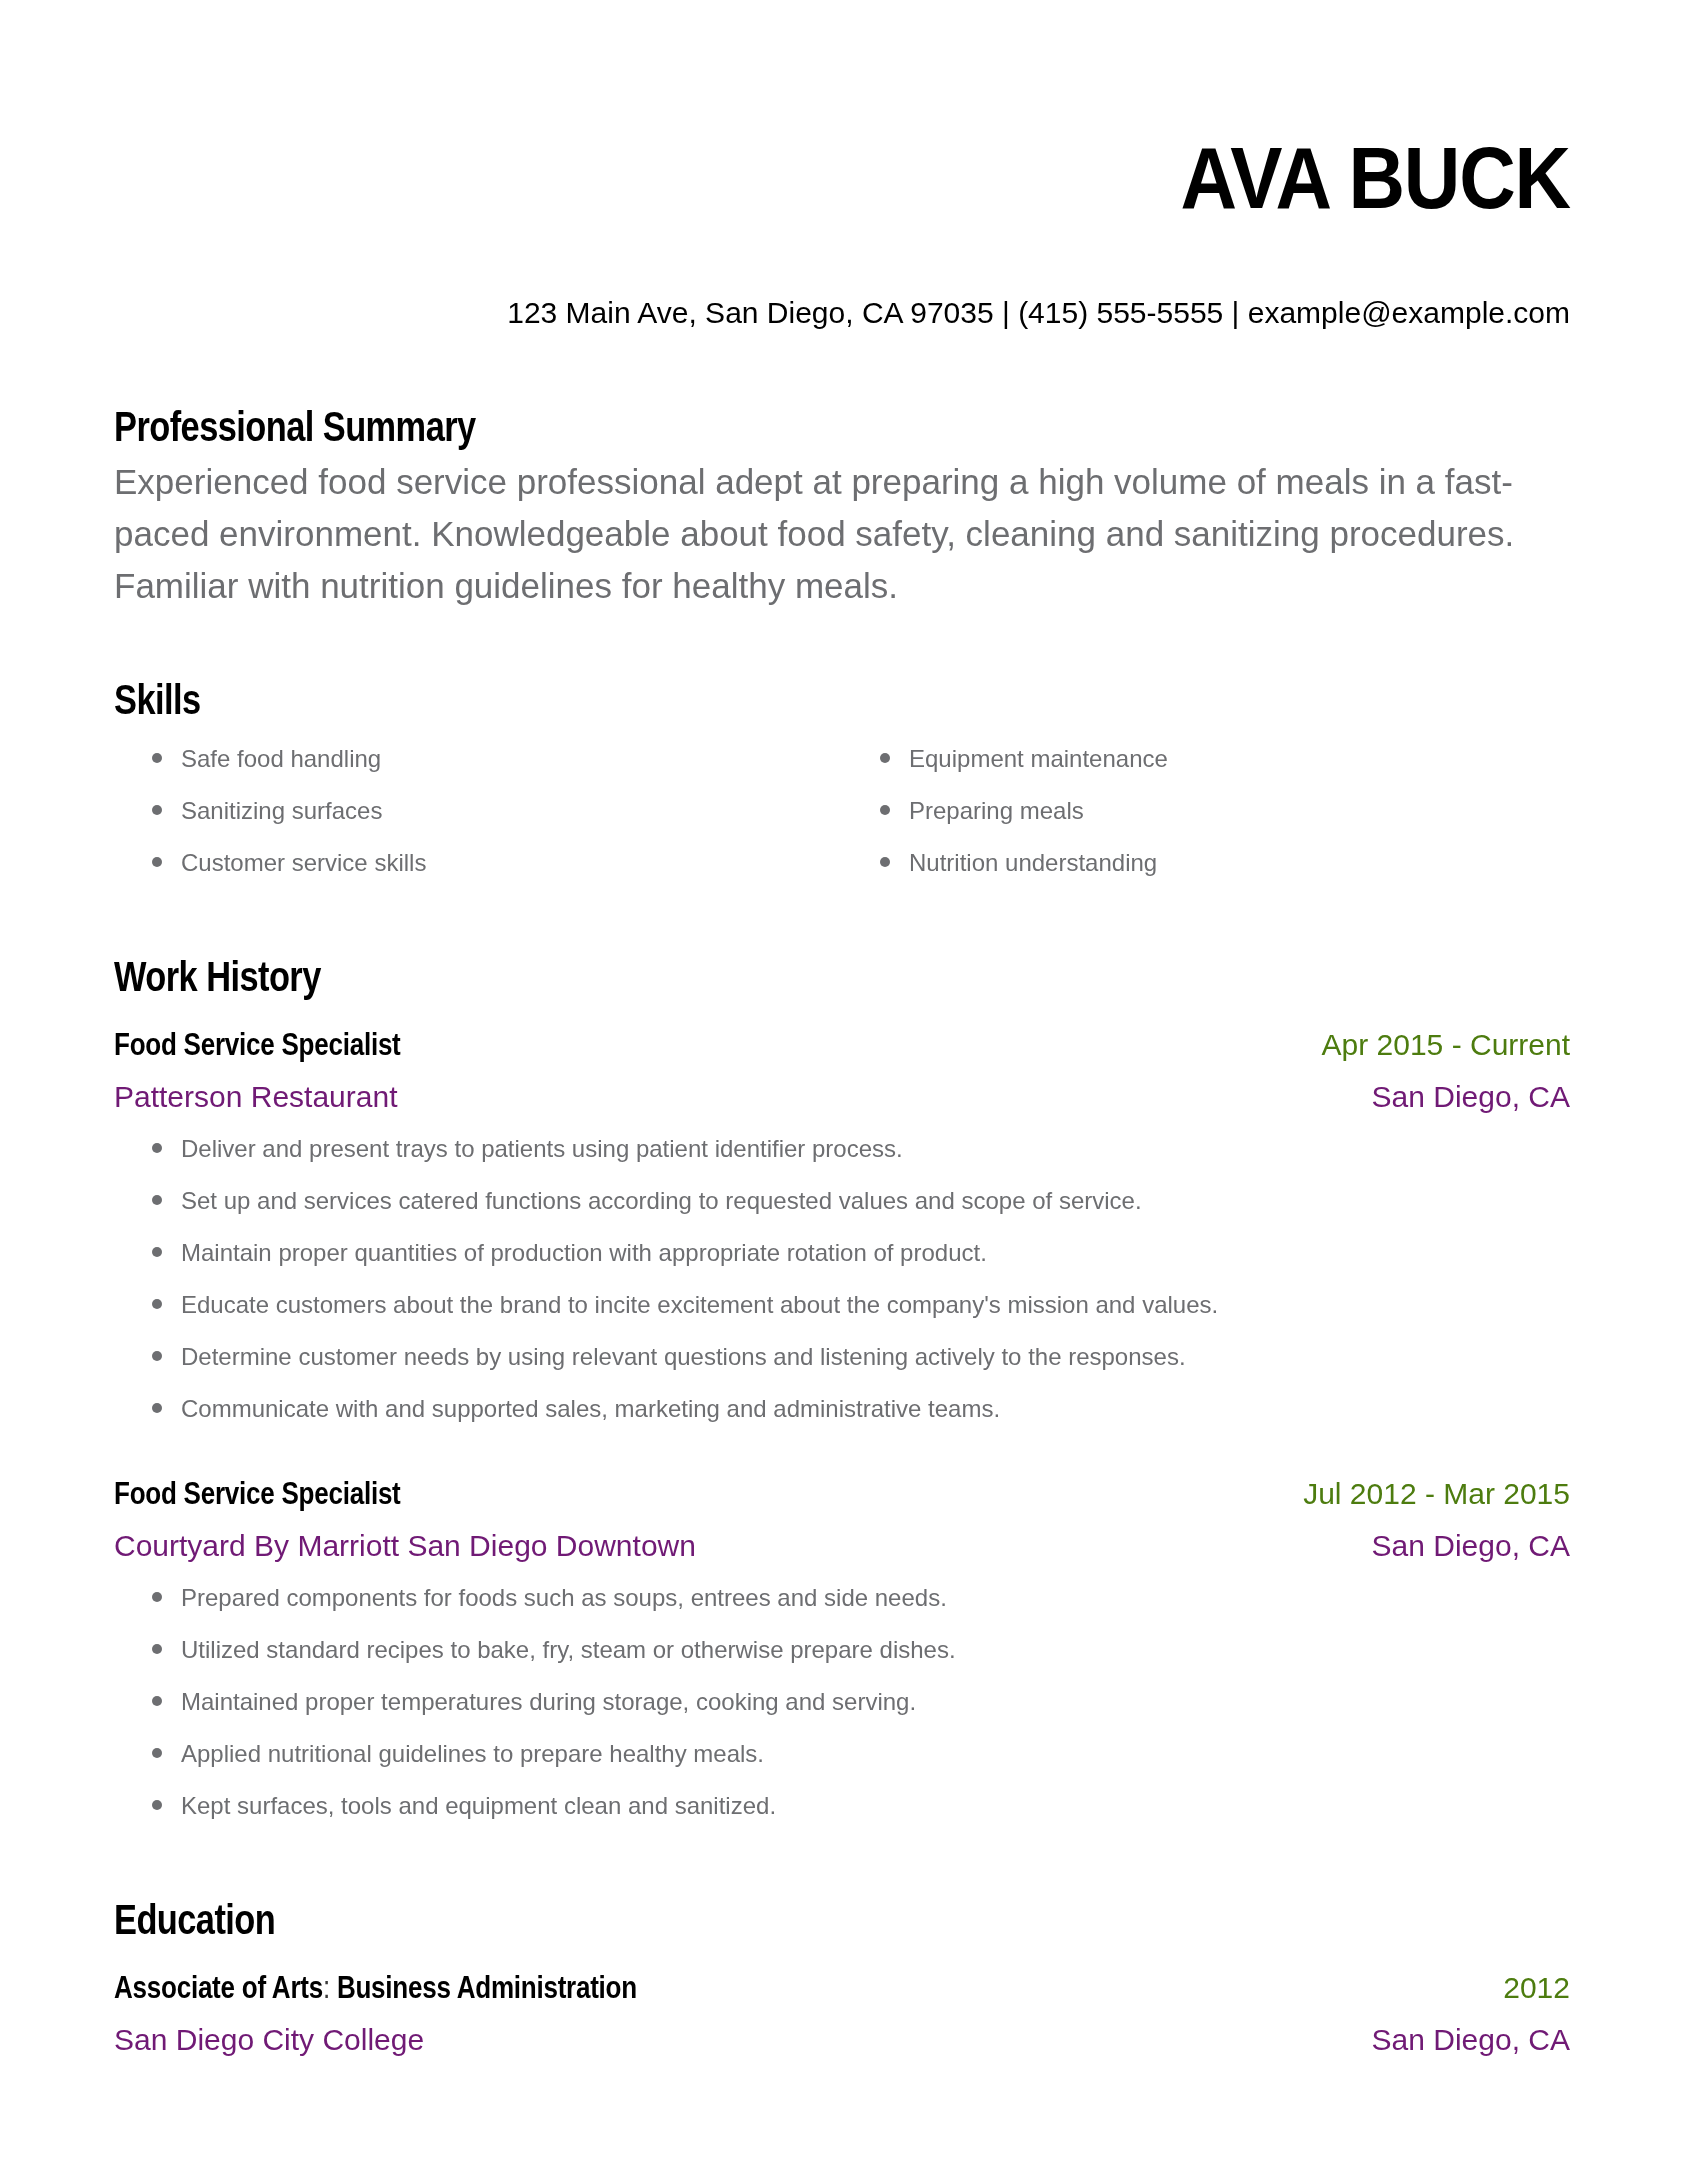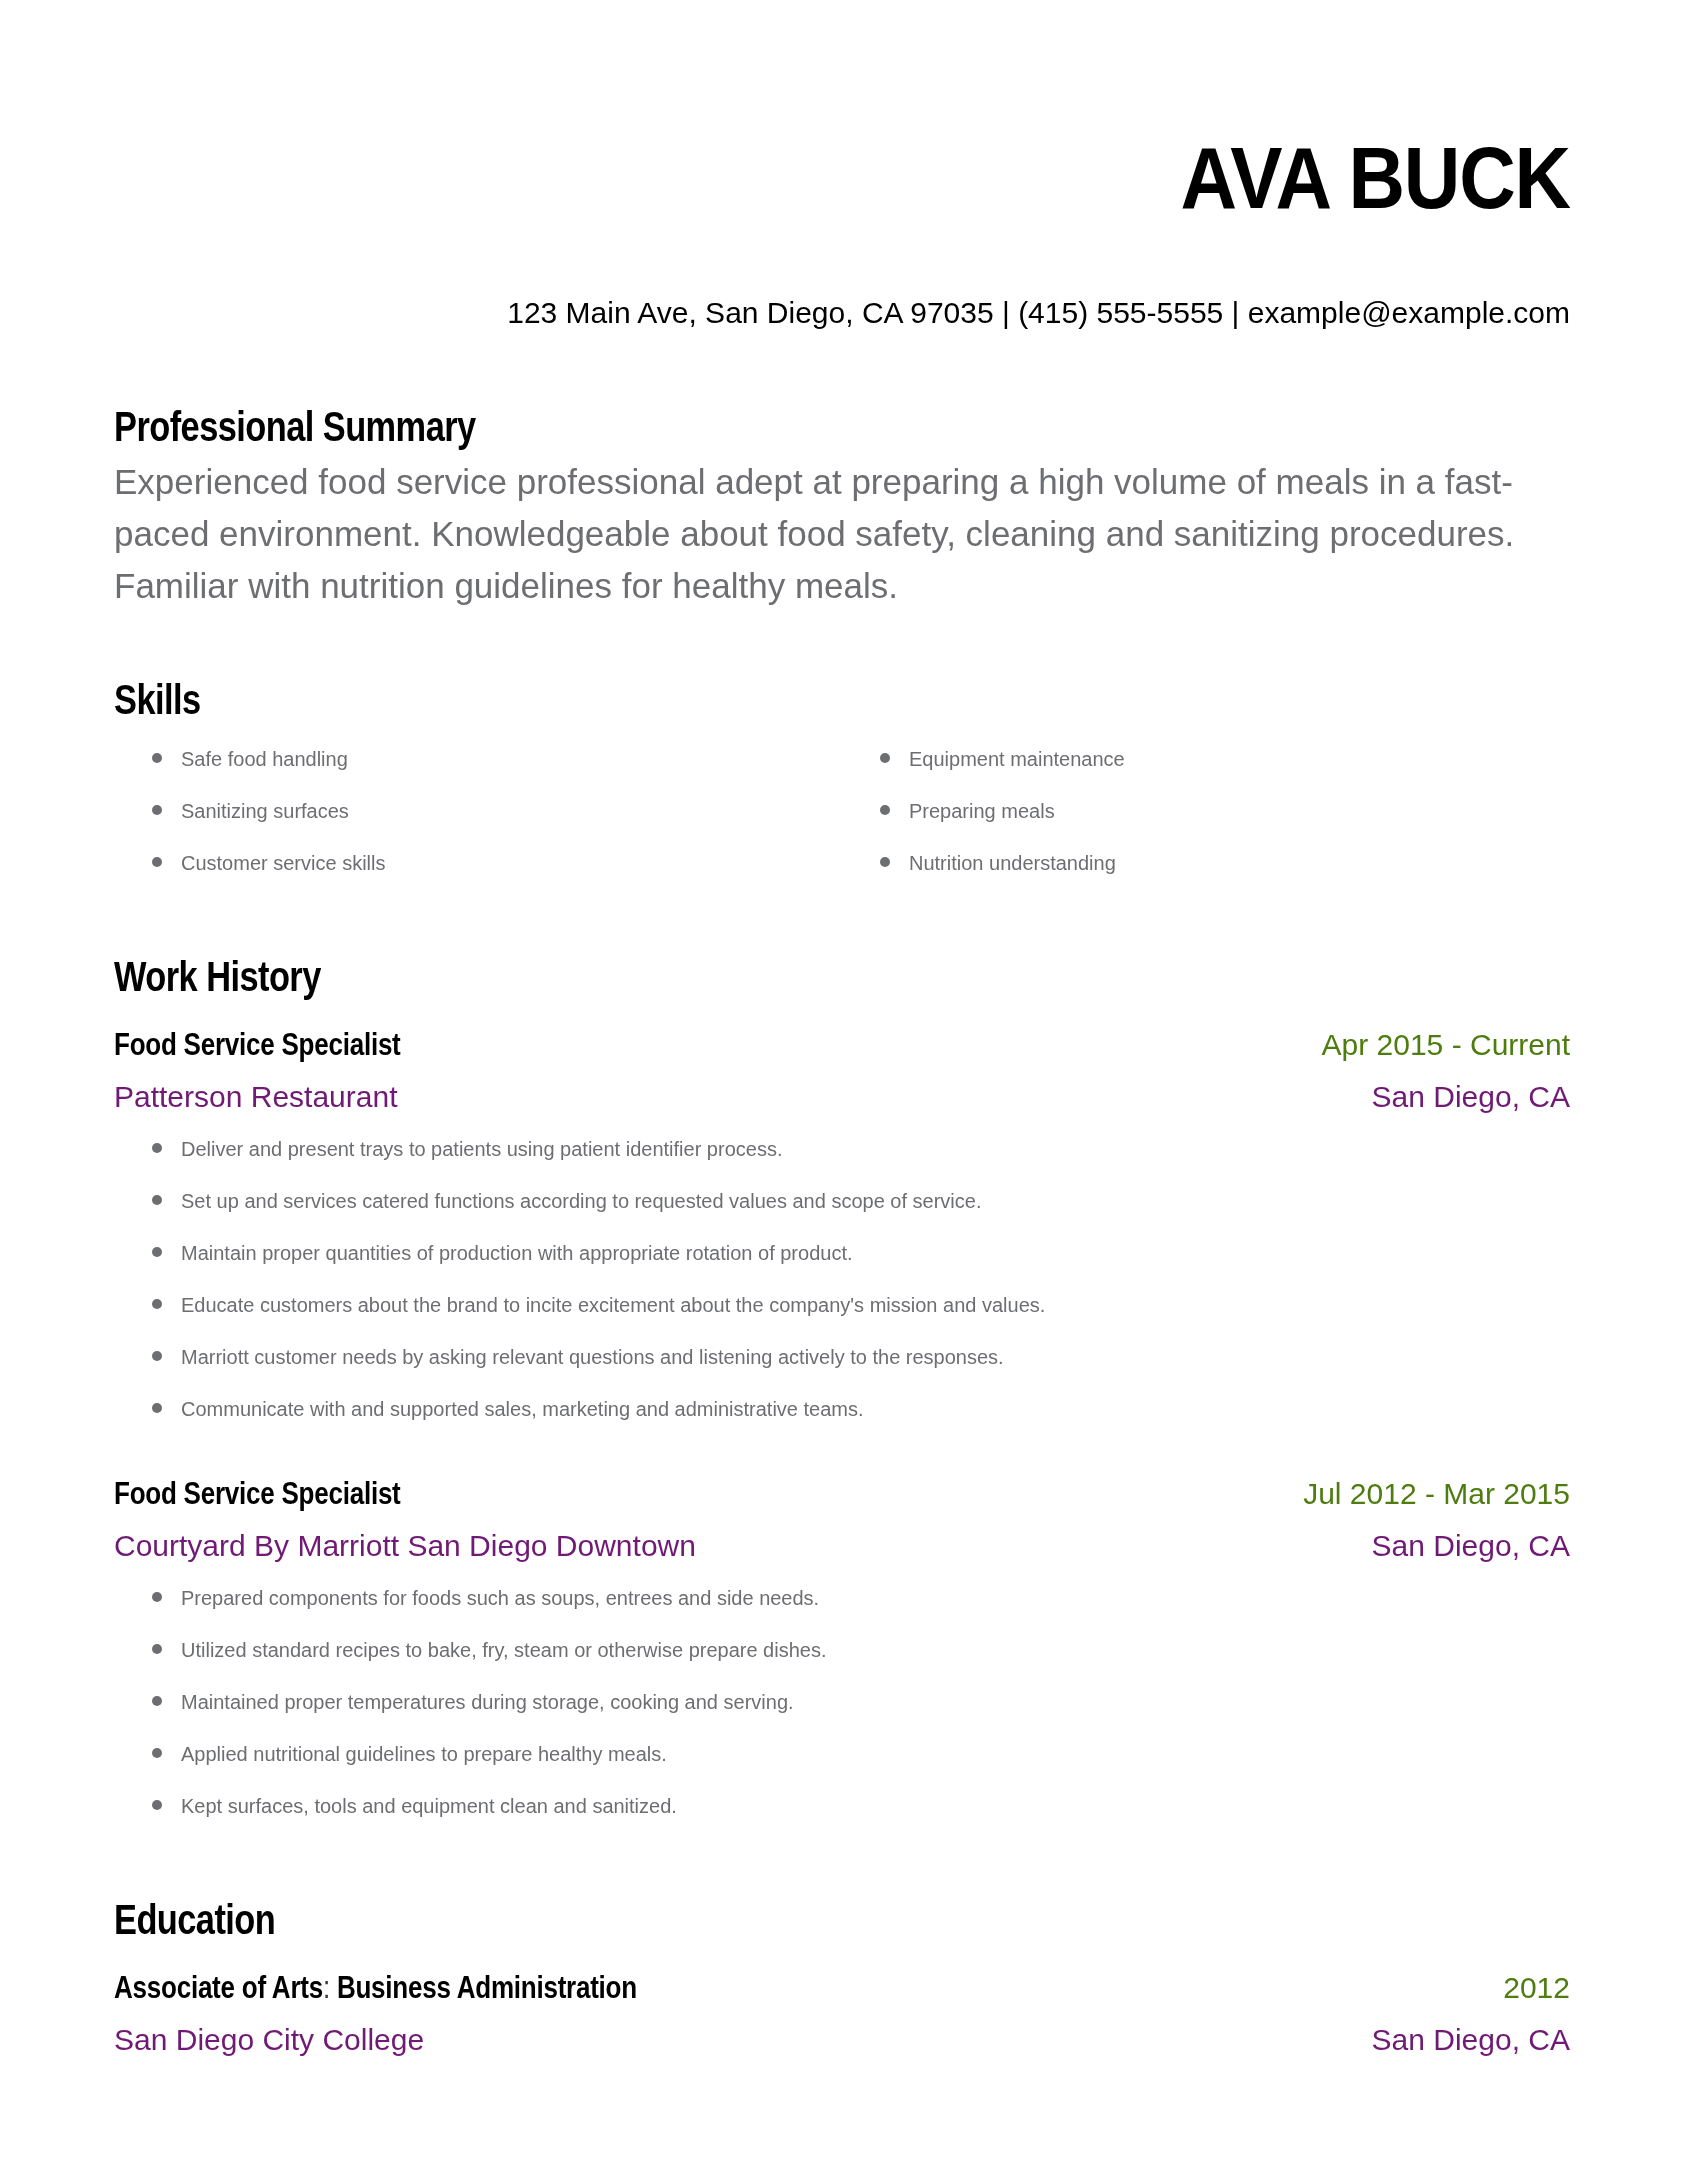--- a/index.html
+++ b/index.html
@@ -65,21 +65,21 @@
 
   
   ul.dotted {
     list-style: none;
     margin: 0;
     padding: 0;
   }
   ul.dotted li {
     position: relative;
     padding-left: 67px;
-    font-size: 20px;
+    font-size: 24px;
     line-height: 52px;
     color: #6d6e71;
   }
   ul.dotted li .dot {
     position: absolute;
     left: 38px;
     top: 20.5px;
     width: 10px;
     height: 10px;
     border-radius: 50%;
@@ -163,21 +163,21 @@
     </div>
     <div class="row">
       <span class="left-gray">Patterson Restaurant</span>
       <span class="right-gray">San Diego, CA</span>
     </div>
     <ul class="dotted">
       <li><span class="dot"></span><span>Deliver and present trays to patients using patient identifier process.</span></li>
       <li><span class="dot"></span><span>Set up and services catered functions according to requested values and scope of service.</span></li>
       <li><span class="dot"></span><span>Maintain proper quantities of production with appropriate rotation of product.</span></li>
       <li><span class="dot"></span><span>Educate customers about the brand to incite excitement about the company's mission and values.</span></li>
-      <li><span class="dot"></span><span>Marriott customer needs by asking relevant questions and listening actively to the responses.</span></li>
+      <li><span class="dot"></span><span>Determine customer needs by using relevant questions and listening actively to the responses.</span></li>
       <li><span class="dot"></span><span>Communicate with and supported sales, marketing and administrative teams.</span></li>
     </ul>
   </div>
 
   <div class="job second">
     <div class="row">
       <span class="left-bold">Food Service Specialist</span>
       <span class="right-dark">Jul 2012 - Mar 2015</span>
     </div>
     <div class="row">

